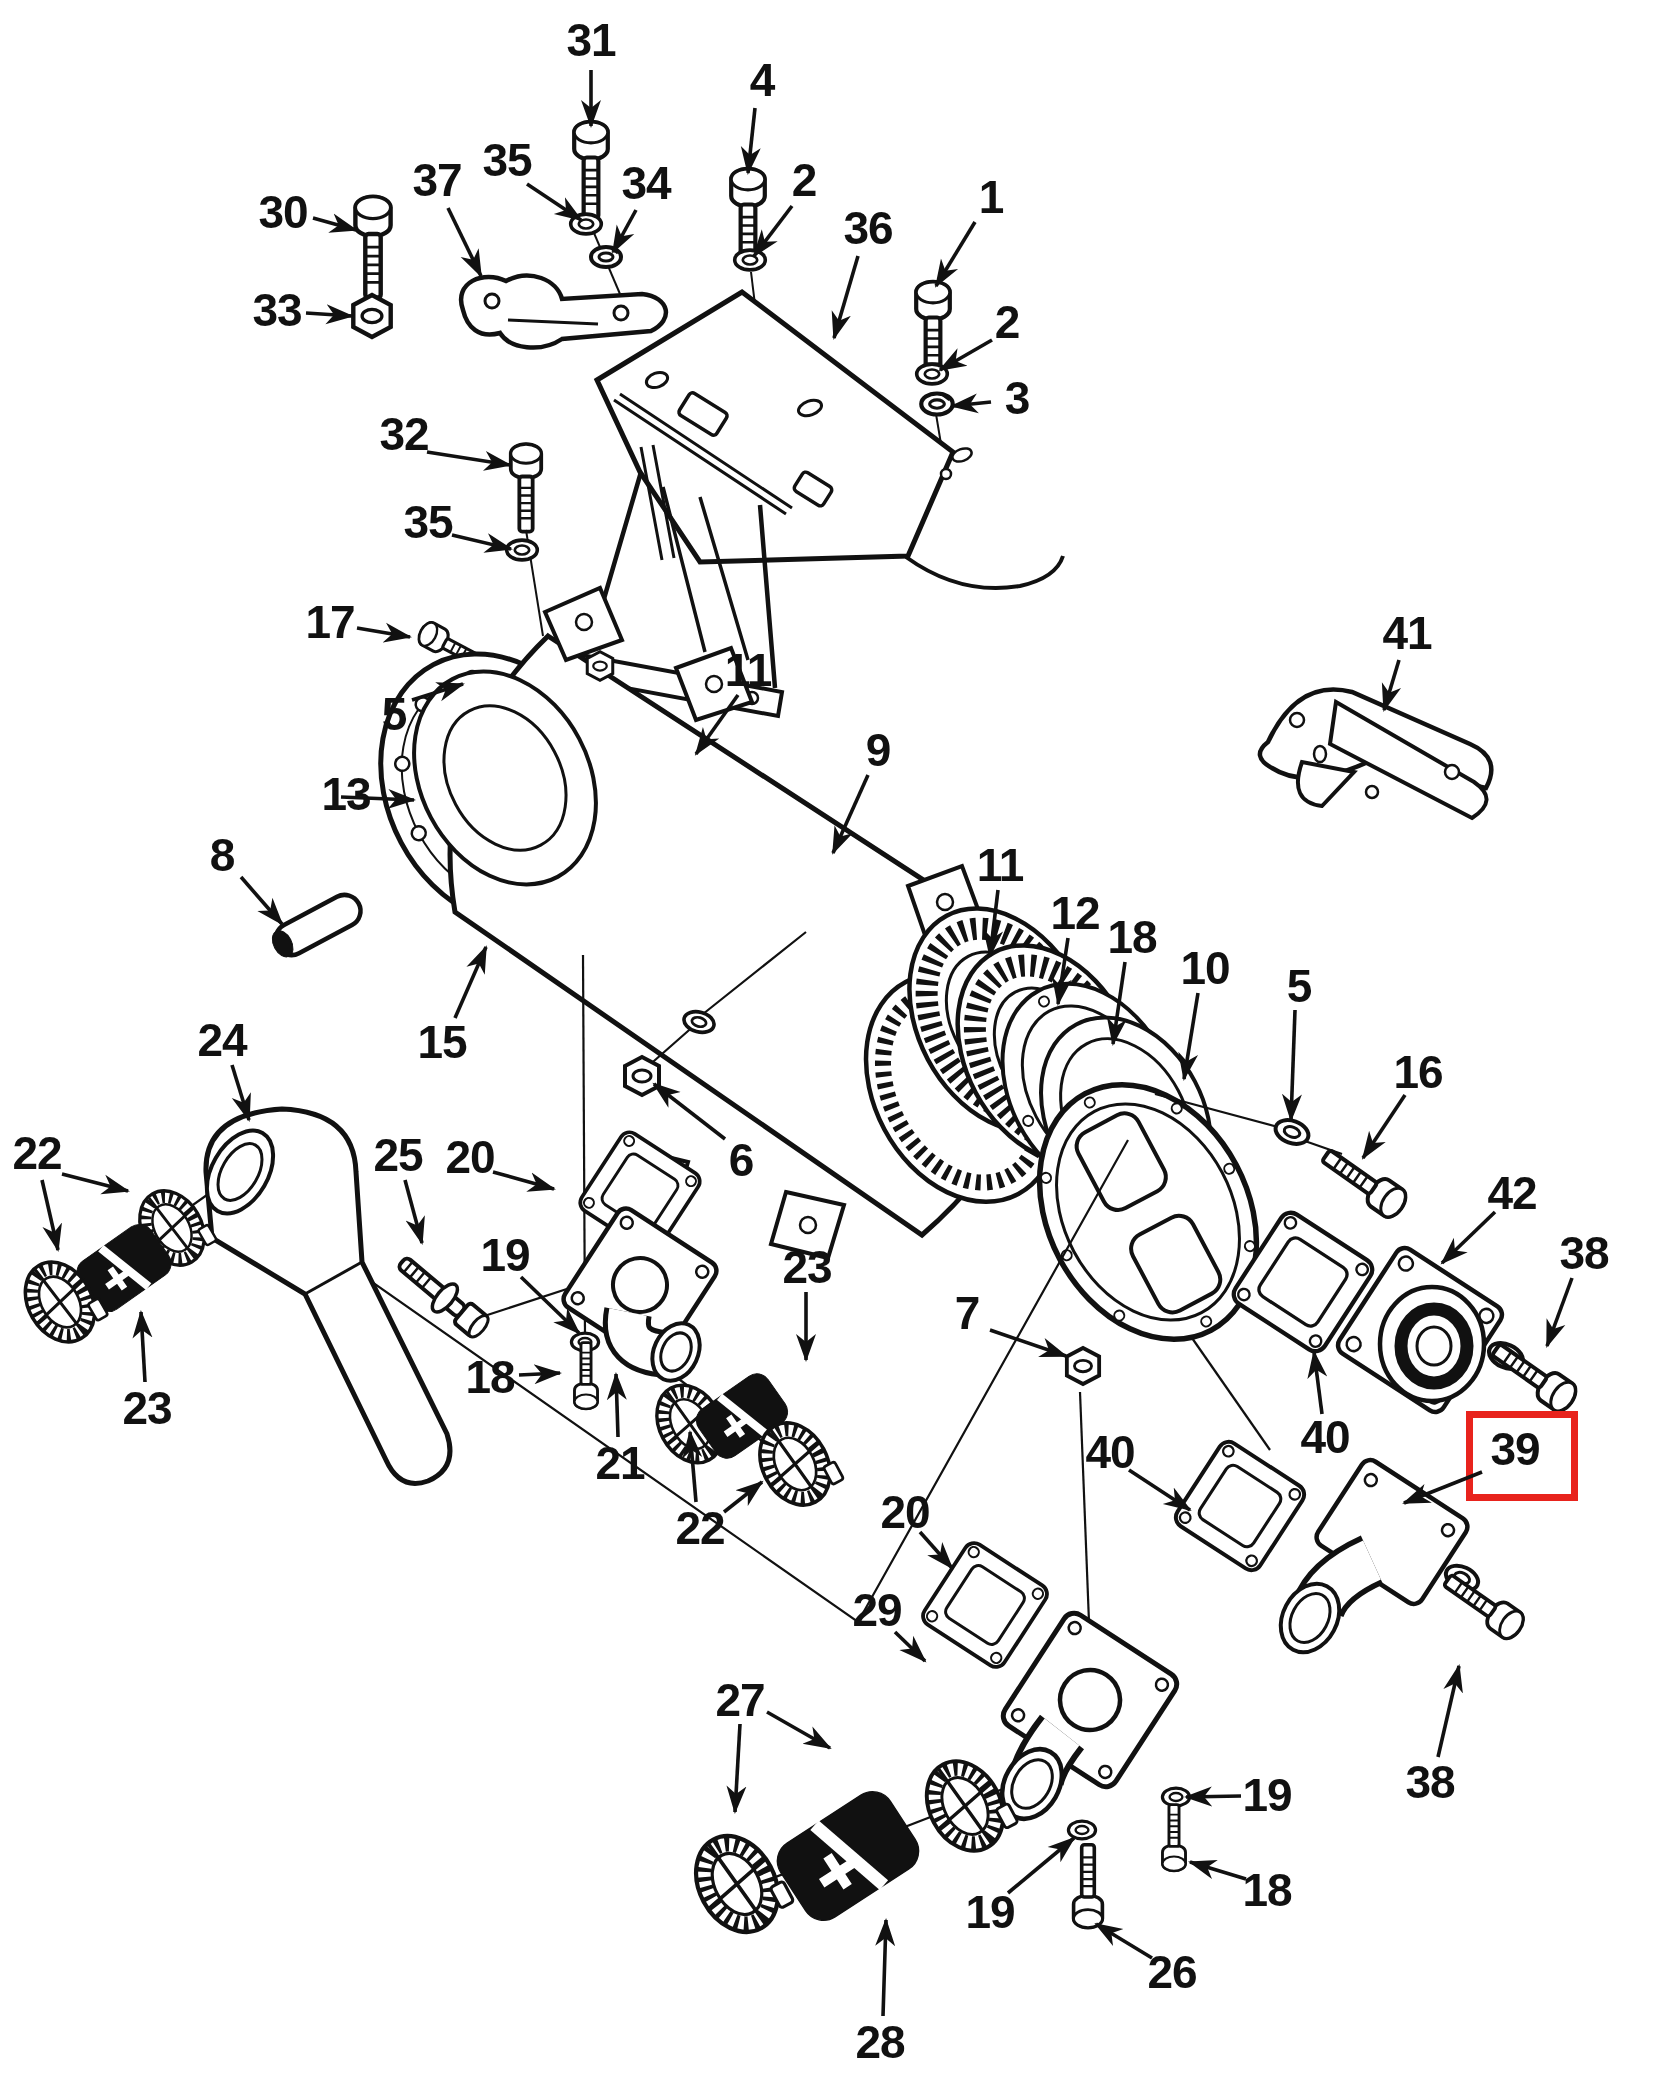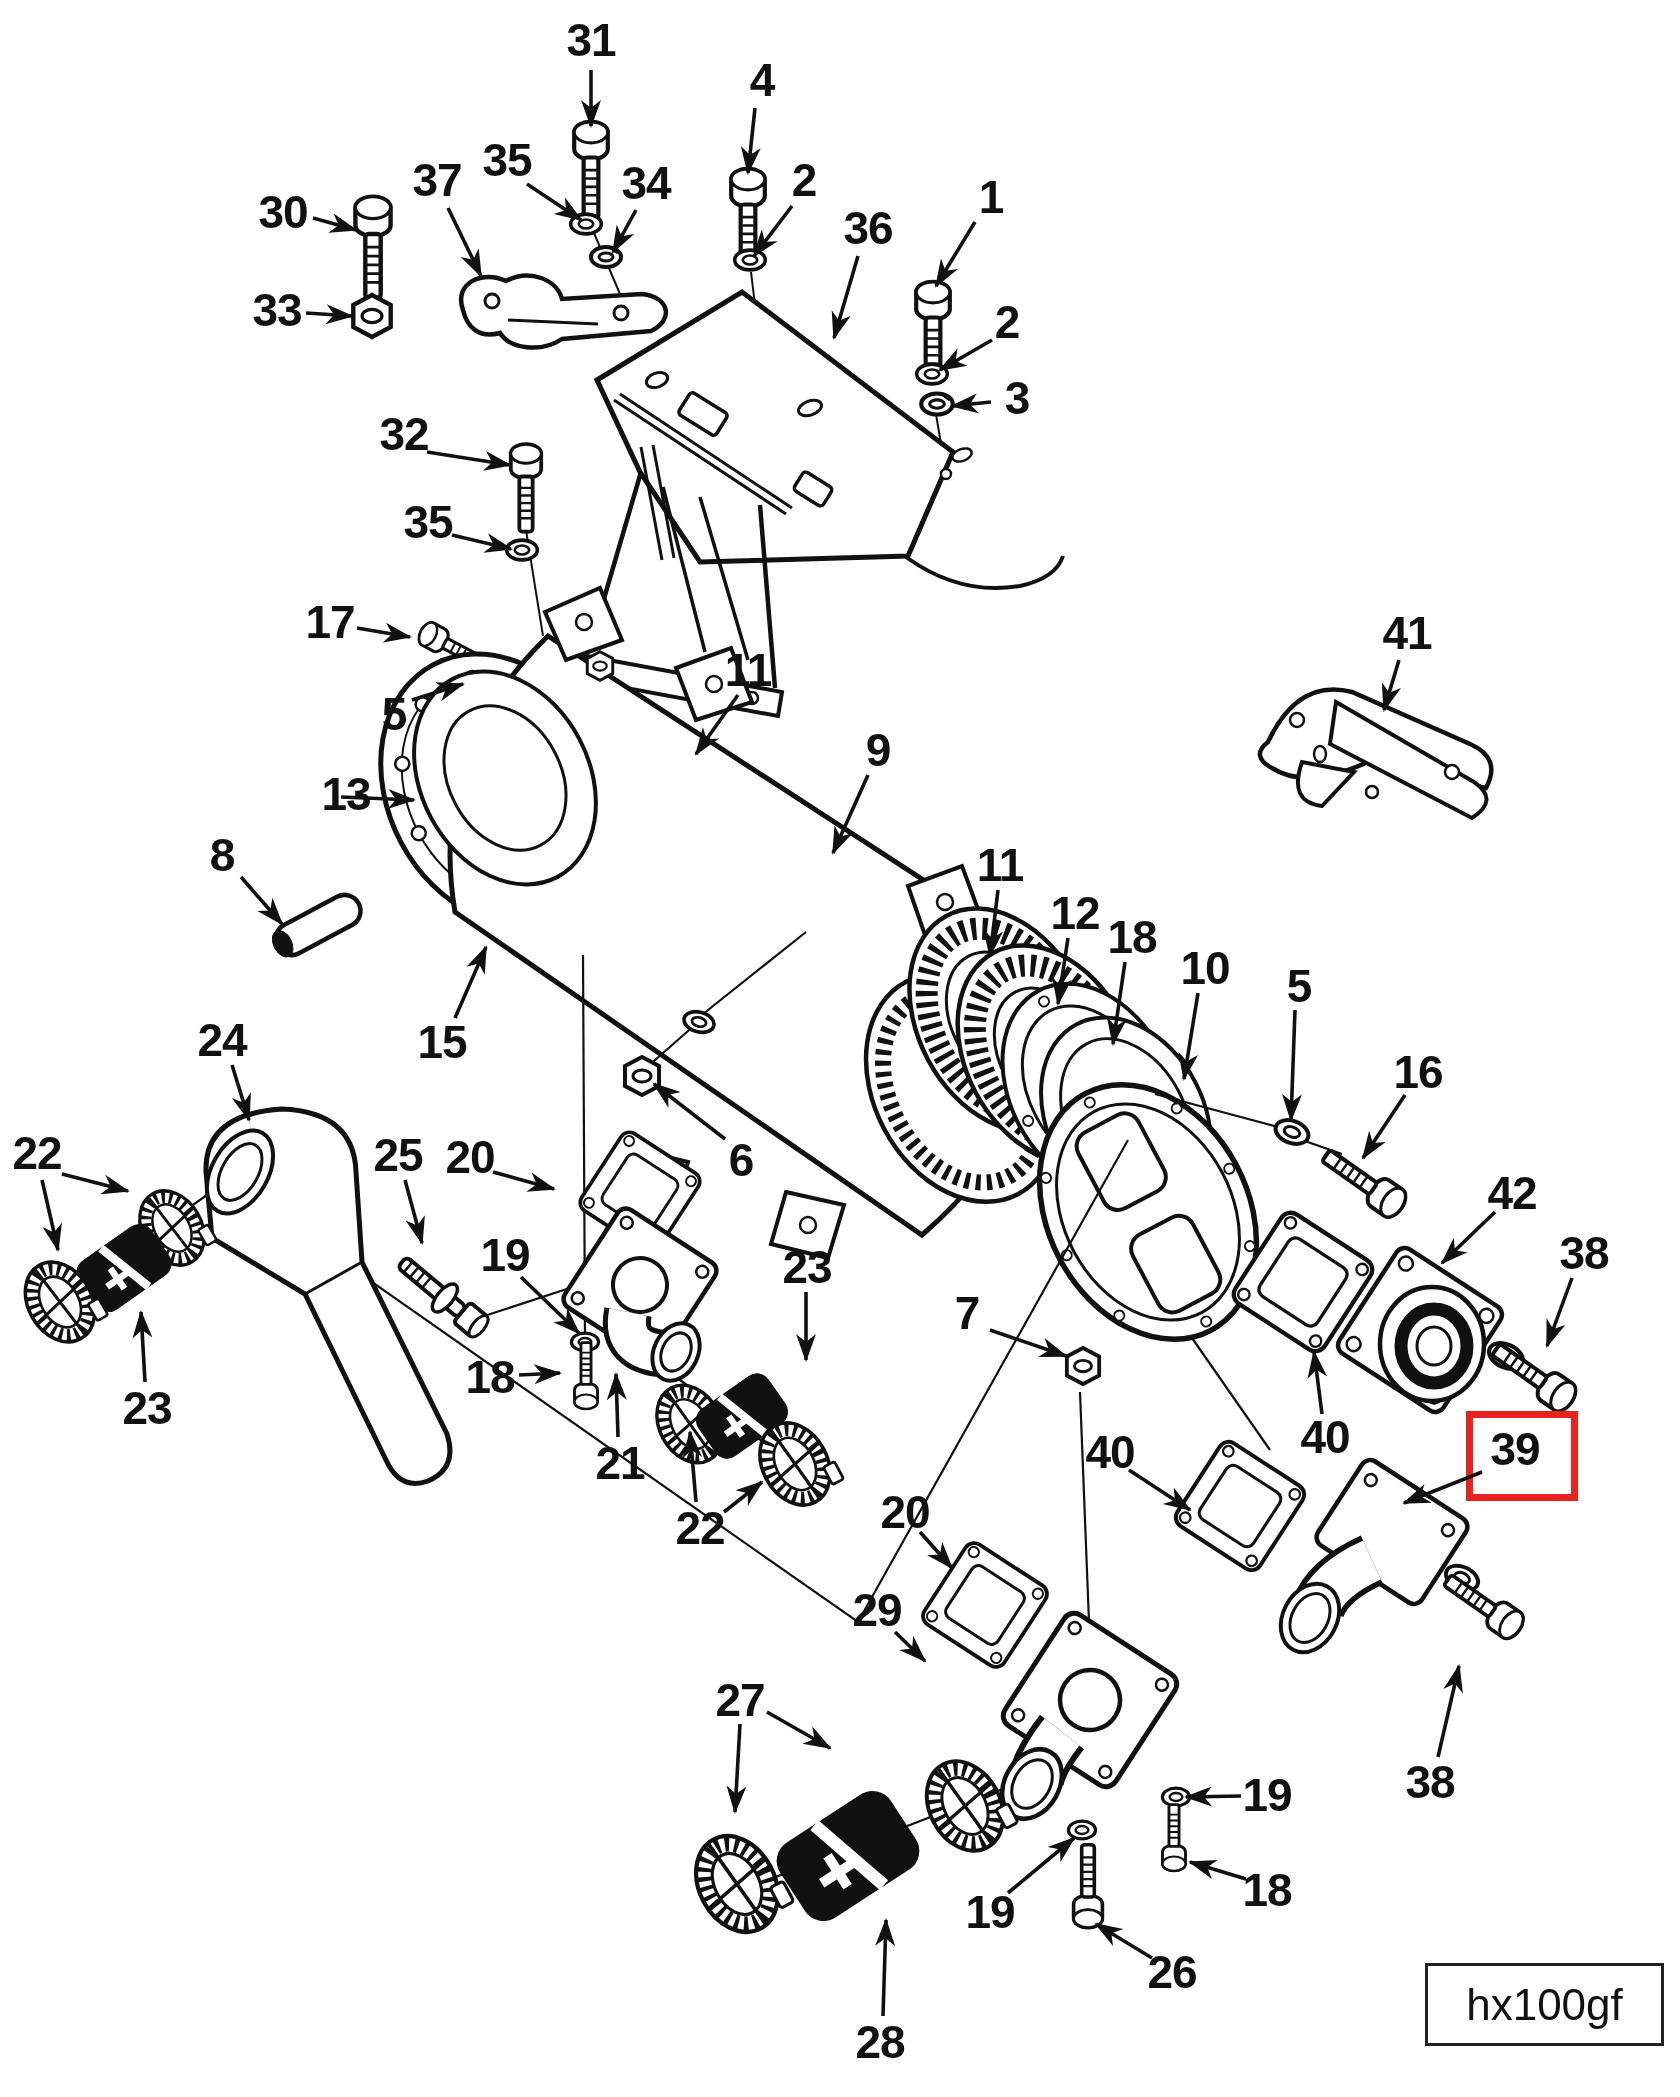--- a/index.html
+++ b/index.html
@@ -542,17 +542,14 @@
       <div class="callout" style="left: 990px; top: 1912px;">19</div>
       <div class="callout" style="left: 1172px; top: 1972px;">26</div>
       <div class="callout" style="left: 1267px; top: 1795px;">19</div>
       <div class="callout" style="left: 1267px; top: 1890px;">18</div>
       <div class="callout" style="left: 1110px; top: 1452px;">40</div>
       <div class="callout" style="left: 1325px; top: 1437px;">40</div>
       <div class="callout" style="left: 1515px; top: 1449px; text-align: center;">39</div>
       <div class="callout" style="left: 1430px; top: 1782px;">38</div>
     </div>
 
-  <div id="footer-box">
-    <span>hx100gf</span>
-  </div>
 
 </div>
 
 </body></html>

